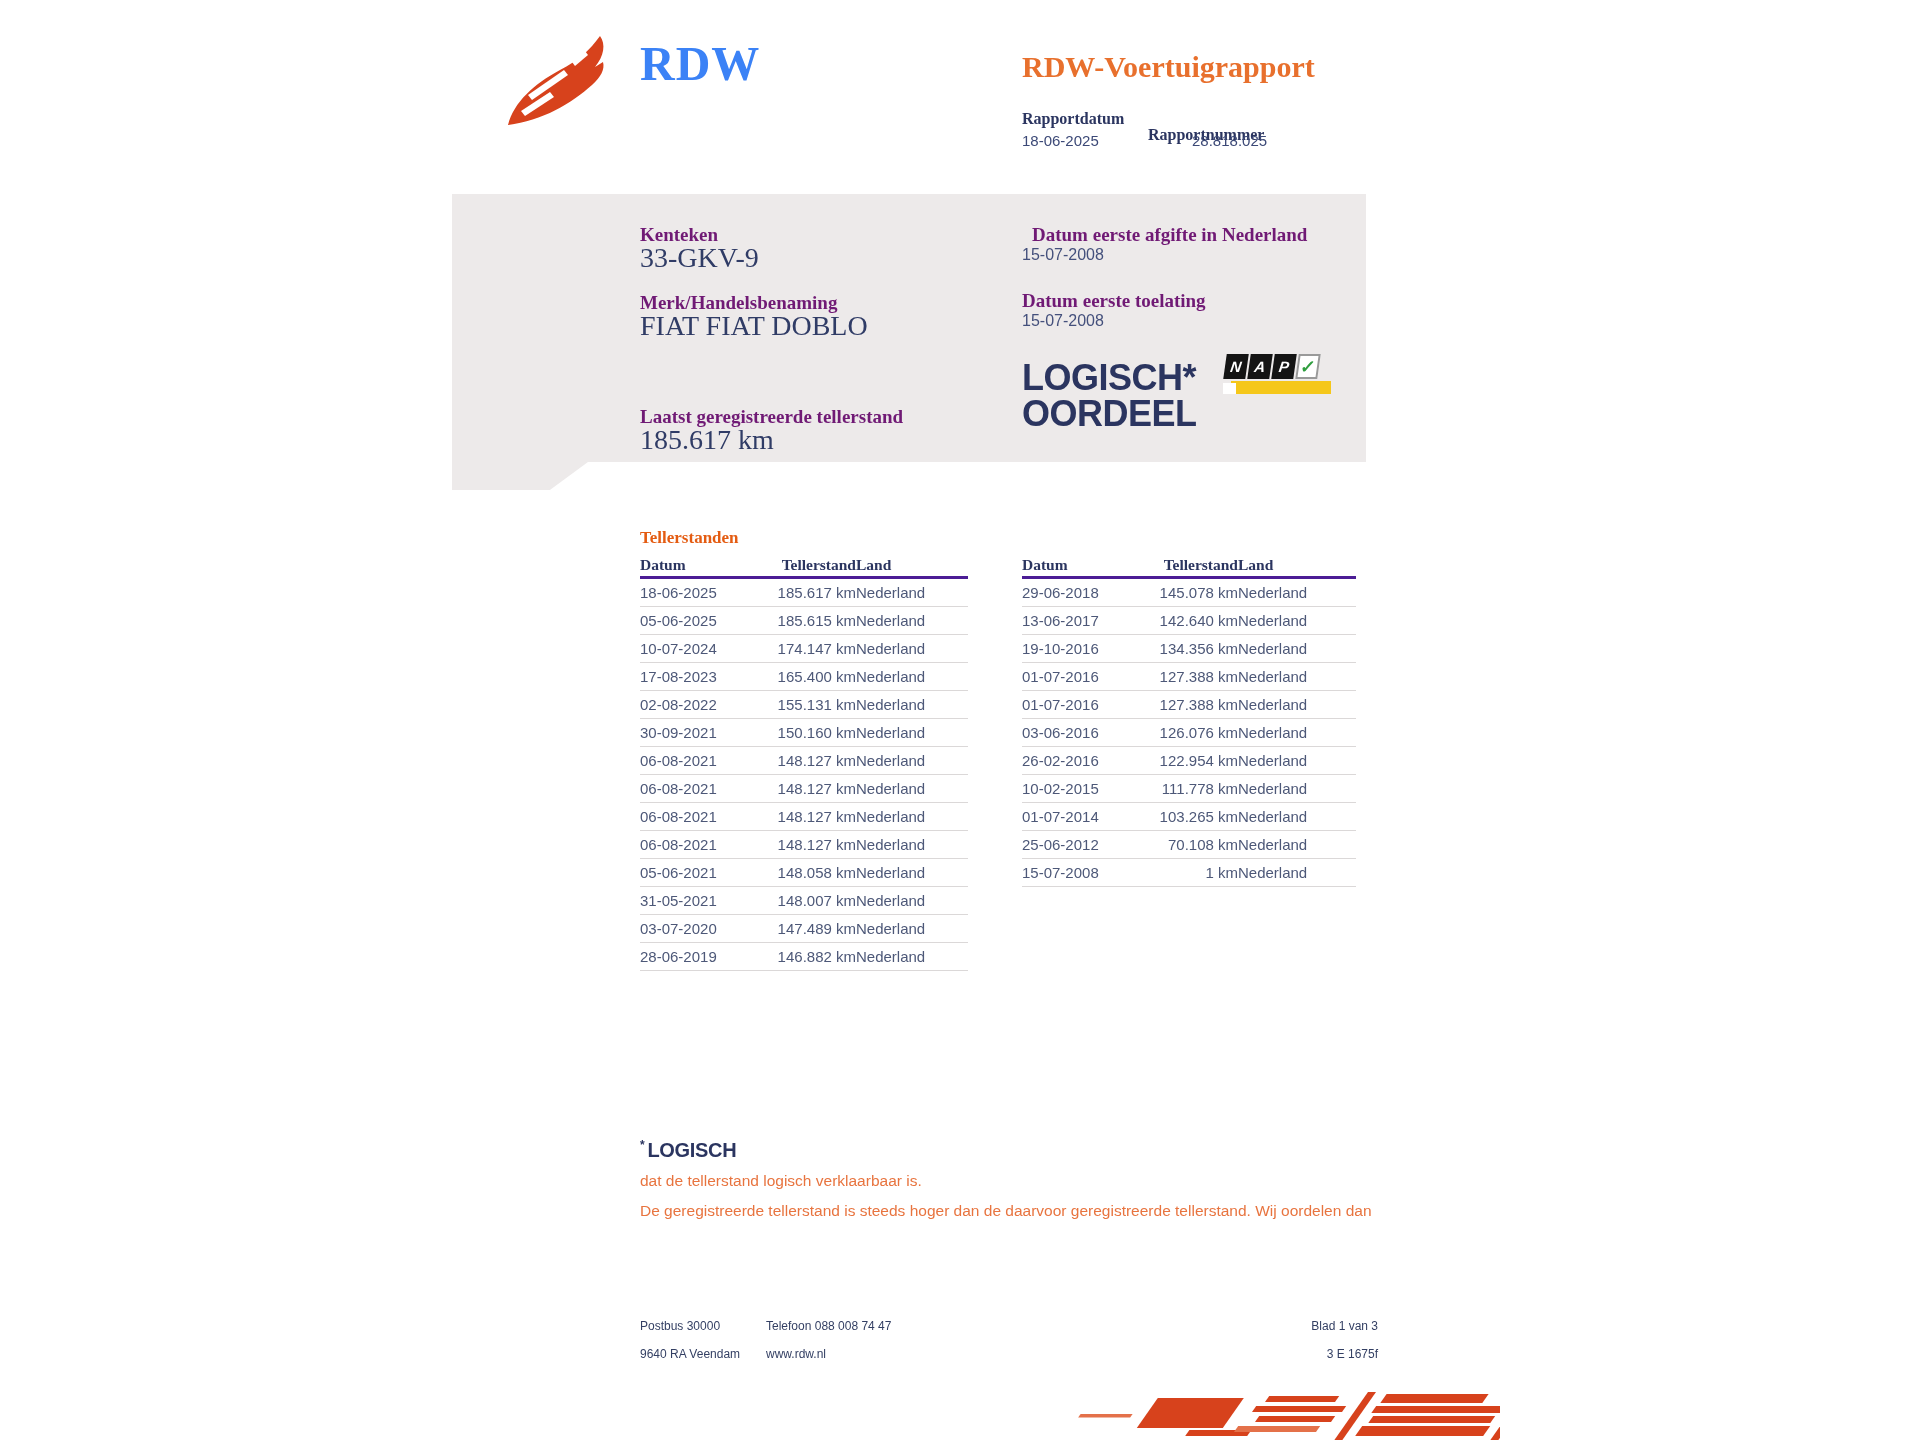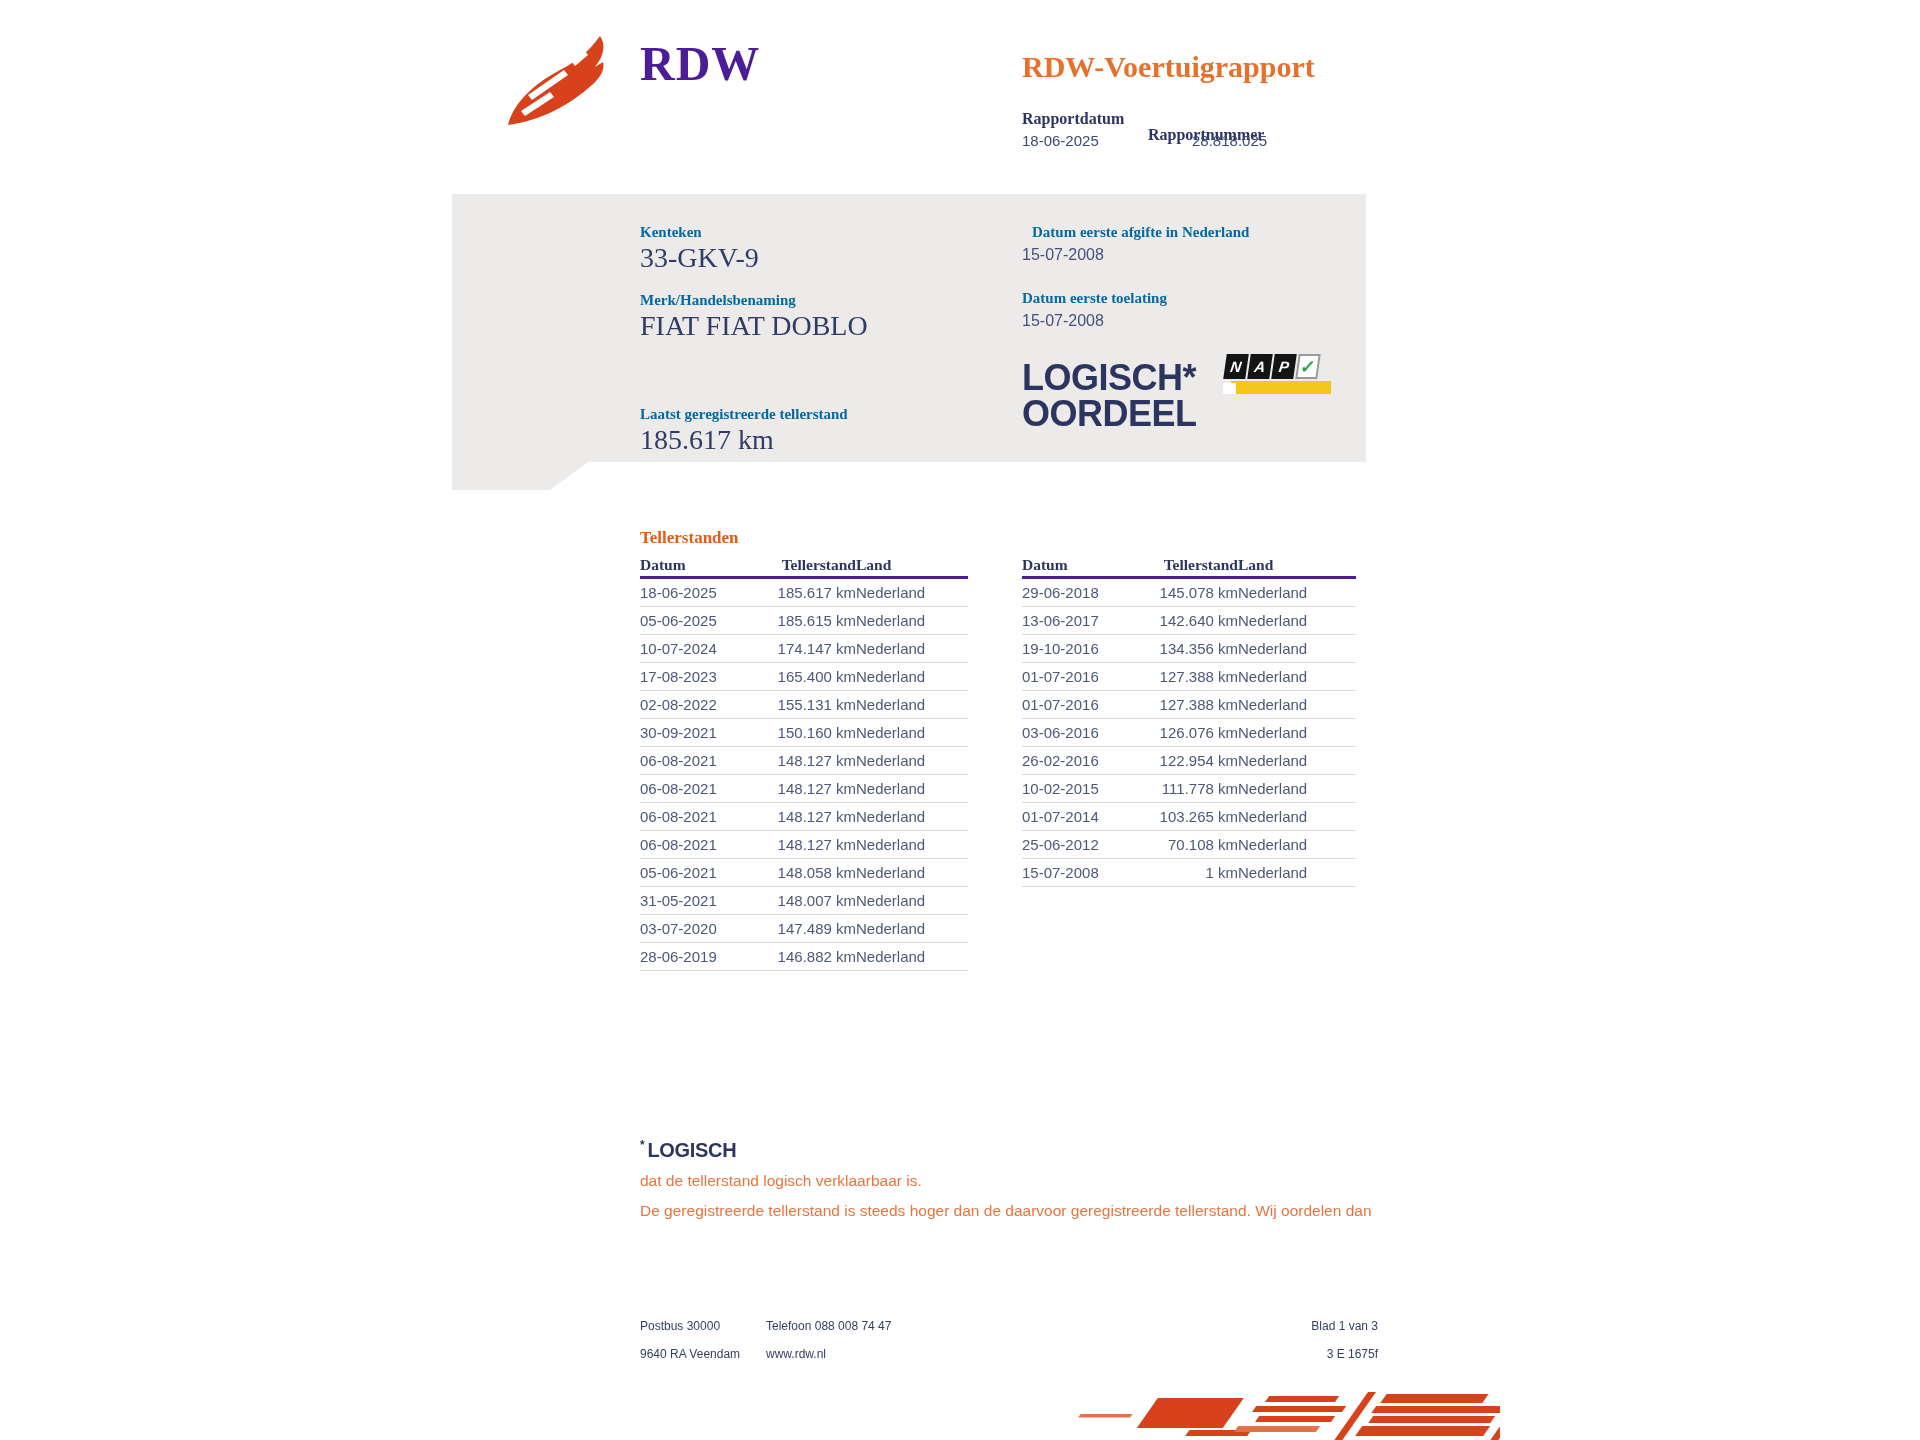--- a/index.html
+++ b/index.html
@@ -1,30 +1,30 @@
 <!DOCTYPE html>
 <html><head>
 <meta charset="utf-8">
 <style>
   html,body{margin:0;padding:0;background:#ffffff;}
   .page{position:relative;width:1920px;height:1440px;background:#ffffff;overflow:hidden;
         font-family:"Liberation Sans",sans-serif;color:#2b3560;}
   .abs{position:absolute;}
 
   
-  .logo-word{font-family:"Liberation Serif",serif;font-weight:bold;font-size:48px;color:#4c1d95;letter-spacing:1px;}
+  .logo-word{font-family:"Liberation Serif",serif;font-weight:bold;font-size:48px;color:#3b82f6;letter-spacing:1px;}
   .report-title{font-family:"Liberation Serif",serif;font-weight:bold;font-size:30px;color:#e8702d;}
   .hdr-label{font-family:"Liberation Serif",serif;font-weight:bold;font-size:16px;color:#2b3560;}
   .hdr-value{font-size:15px;color:#3c4977;}
 
   
   .panel{left:452px;top:194px;width:914px;height:268px;background:#edeaea;}
   .panel-tab{left:452px;top:462px;width:136px;height:28px;background:#edeaea;
              clip-path:polygon(0 0,100% 0,72% 100%,0 100%);}
-  .p-label{font-family:"Liberation Serif",serif;font-weight:bold;font-size:15px;color:#0369a1;}
+  .p-label{font-family:"Liberation Serif",serif;font-weight:bold;font-size:19px;color:#701a75;}
   .p-big{font-family:"Liberation Serif",serif;font-size:28px;color:#303c66;}
   .p-value{font-size:16px;color:#44507c;}
   .verdict{font-weight:bold;font-size:36px;line-height:36px;letter-spacing:-0.5px;color:#2b3560;}
 
   
   .nap{width:104px;height:40px;}
   .nap-bar{position:absolute;left:8px;right:-4px;bottom:0;height:13px;background:#f5c71a;}
   .nap-square{position:absolute;left:0;bottom:0;width:13px;height:11px;background:#ffffff;}
   .nap-tiles{position:absolute;left:2px;top:0;display:flex;gap:2px;transform:skewX(-8deg);}
   .nap-tile{width:22px;height:25px;background:#141414;color:#ffffff;font-weight:bold;font-style:italic;

